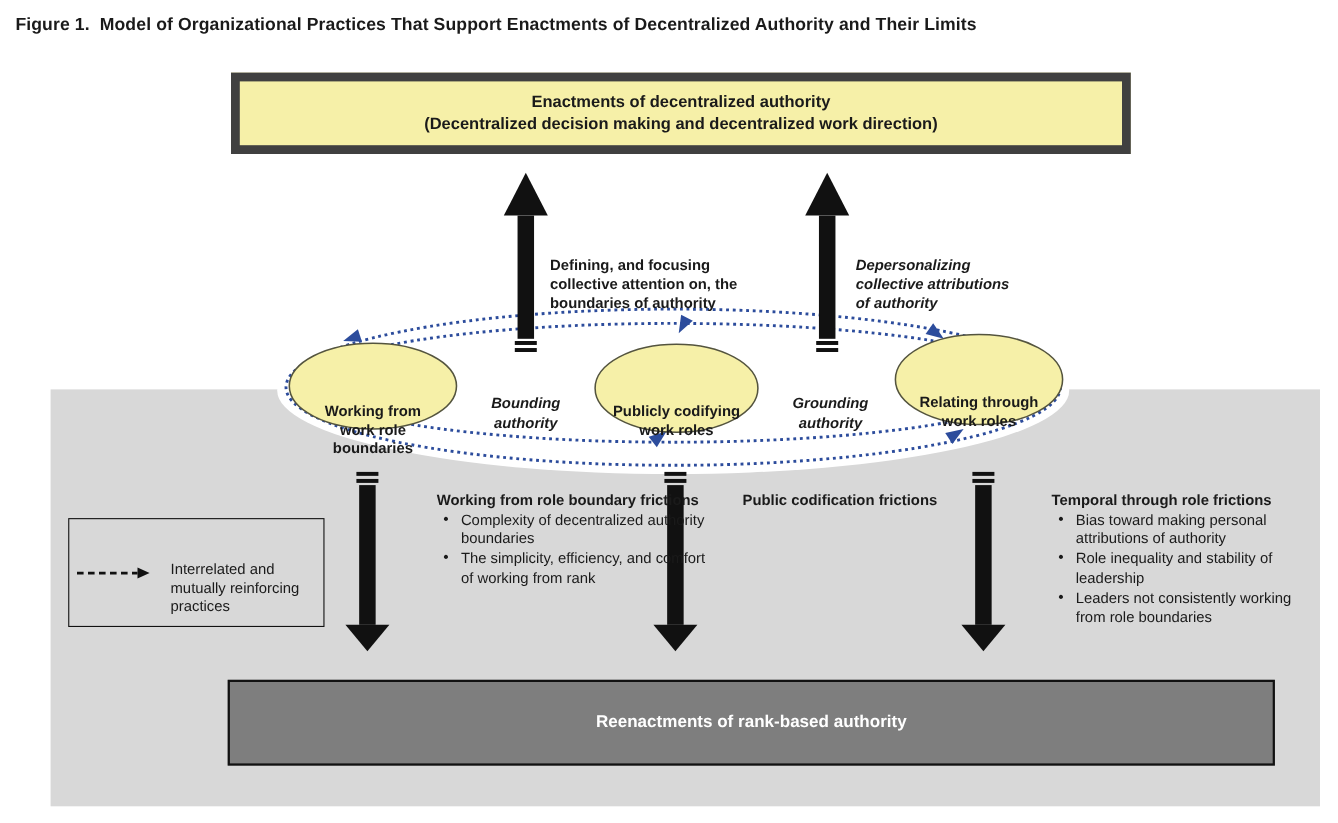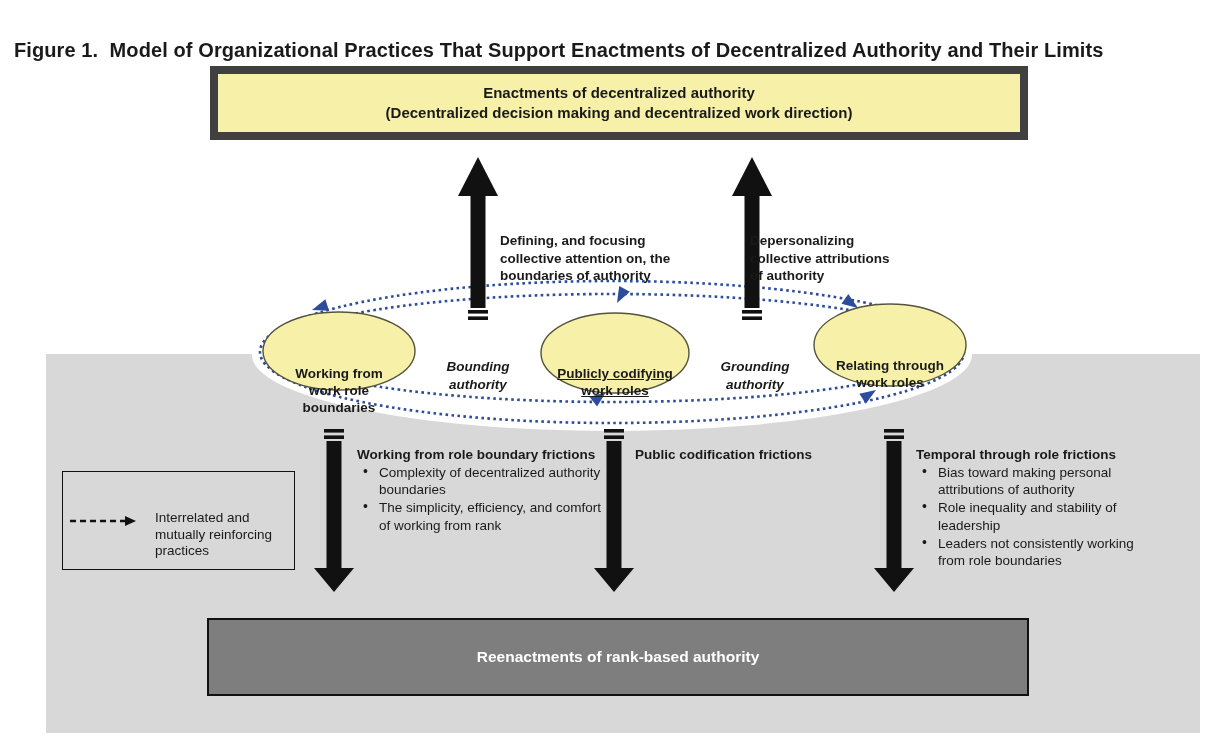--- a/index.html
+++ b/index.html
@@ -5,81 +5,81 @@
   html,body{margin:0;padding:0;background:#ffffff;}
   .stage{
     position:relative;width:1216px;height:748px;background:#ffffff;
     font-family:"Liberation Sans", sans-serif;color:#1a1a1a;overflow:hidden;
   }
   .abs{position:absolute;}
   .preline{white-space:pre-line;margin-top:29px;}
   .prewrap{white-space:pre-wrap;}
 
   .fig-title{
-    left:14px;top:39px;width:1190px;
-    font-size:20px;font-weight:bold;letter-spacing:.1px;
+    left:14px;top:14px;width:1190px;
+    font-size:16px;font-weight:bold;letter-spacing:.1px;
   }
 
   .gray-region{
     left:46px;top:354px;width:1154px;height:379px;
     background:#d8d8d8;
   }
 
   .svg-layer{left:0;top:0;width:1216px;height:748px;z-index:2;}
 
   .top-box{
     left:210px;top:66px;width:818px;height:74px;z-index:3;
     background:#f6f0a8;border:8px solid #404040;box-sizing:border-box;
     display:flex;flex-direction:column;align-items:center;justify-content:center;
     text-align:center;font-weight:bold;font-size:15px;line-height:1.35;
   }
 
   .up-label{
     z-index:3;font-weight:bold;font-size:13.5px;line-height:1.3;text-align:left;
   }
   .up-label-1{left:500px;top:203px;width:230px;}
-  .up-label-2{left:750px;top:203px;width:210px;}
+  .up-label-2{left:778px;top:203px;width:210px;font-style:italic;}
 
   .ellipse-label{
     z-index:4;font-weight:bold;font-size:13.5px;line-height:1.28;text-align:center;
     display:flex;align-items:center;justify-content:center;
   }
   .ellipse-label-1{left:264px;top:314px;width:150px;height:95px;}
-  .ellipse-label-2{left:541px;top:316px;width:148px;height:74px;text-decoration:underline;}
+  .ellipse-label-2{left:541px;top:316px;width:148px;height:74px;}
   .ellipse-label-3{left:815px;top:308px;width:150px;height:74px;}
 
   .between-label{
     z-index:4;font-weight:bold;font-style:italic;font-size:13.5px;line-height:1.3;
     text-align:center;
   }
   .between-label-1{left:411px;top:329px;width:134px;}
   .between-label-2{left:688px;top:329px;width:134px;}
 
   .friction{
-    z-index:3;font-size:13.5px;line-height:1.27;
+    z-index:3;font-size:13.5px;line-height:1.27;margin-left:40px;
   }
   .friction-1{left:357px;top:446px;width:248px;}
   .friction-2{left:635px;top:446px;width:240px;}
   .friction-3{left:916px;top:446px;width:242px;}
   .friction h4{margin:0 0 1px 0;font-size:13.5px;font-weight:bold;}
   .friction ul{margin:0;padding:0;list-style:none;}
   .friction li{position:relative;padding-left:22px;margin:0 0 1px 0;}
   .friction li::before{content:"\2022";position:absolute;left:6px;top:-1px;font-size:14px;}
 
   .legend-box{
     left:62px;top:471px;width:233px;height:99px;z-index:3;
     border:1.5px solid #111111;box-sizing:border-box;
     display:flex;flex-direction:column;justify-content:center;gap:7px;
     padding:4px 6px;font-size:13.5px;line-height:1.25;
   }
   .legend-row{display:flex;align-items:center;gap:10px;}
   .legend-icon{flex:0 0 76px;display:flex;justify-content:flex-start;}
 
   .bottom-box{
-    left:207px;top:618px;width:822px;height:78px;z-index:3;
+    left:207px;top:618px;width:952px;height:78px;z-index:3;
     background:#7e7e7e;border:2px solid #111111;box-sizing:border-box;
     display:flex;align-items:center;justify-content:center;
     color:#ffffff;font-weight:bold;font-size:15.5px;
   }
 </style>
 </head>
 <body>
 
 <div class="stage">
 

